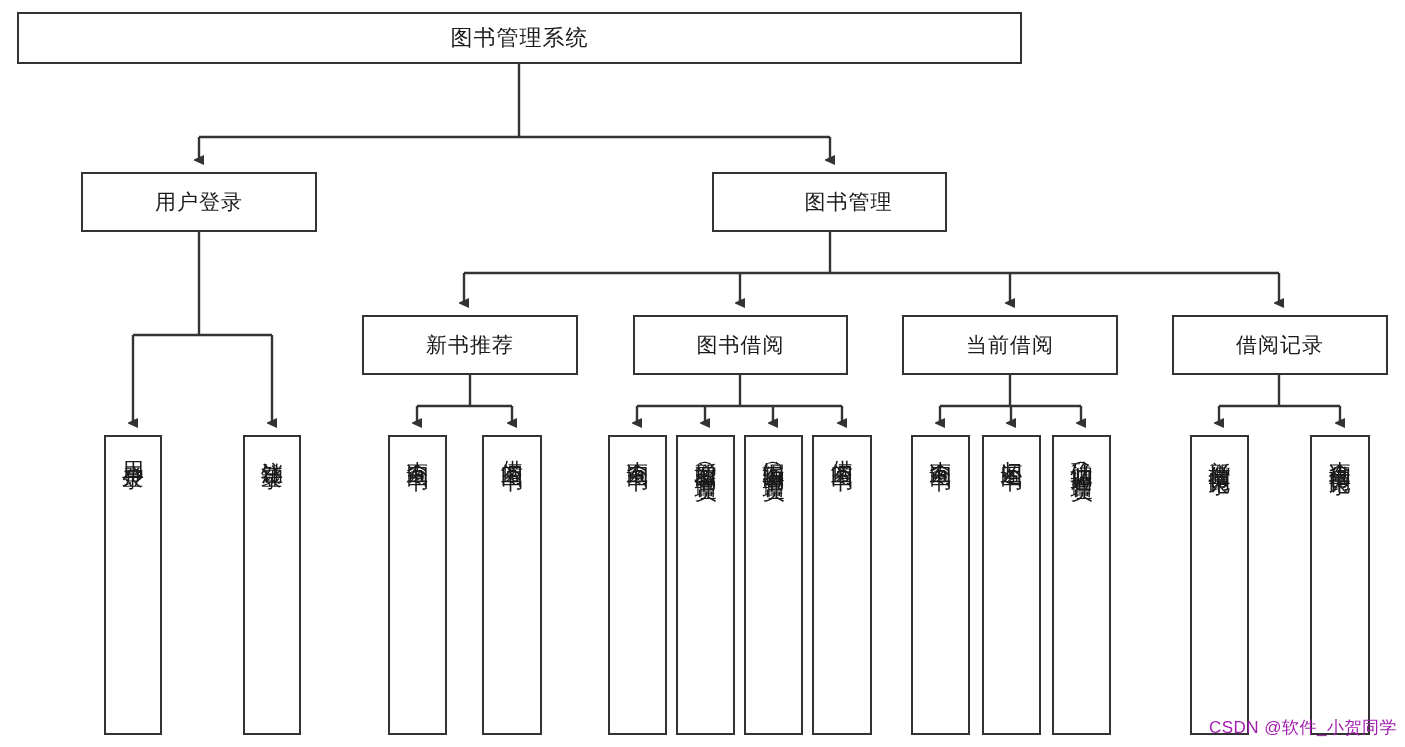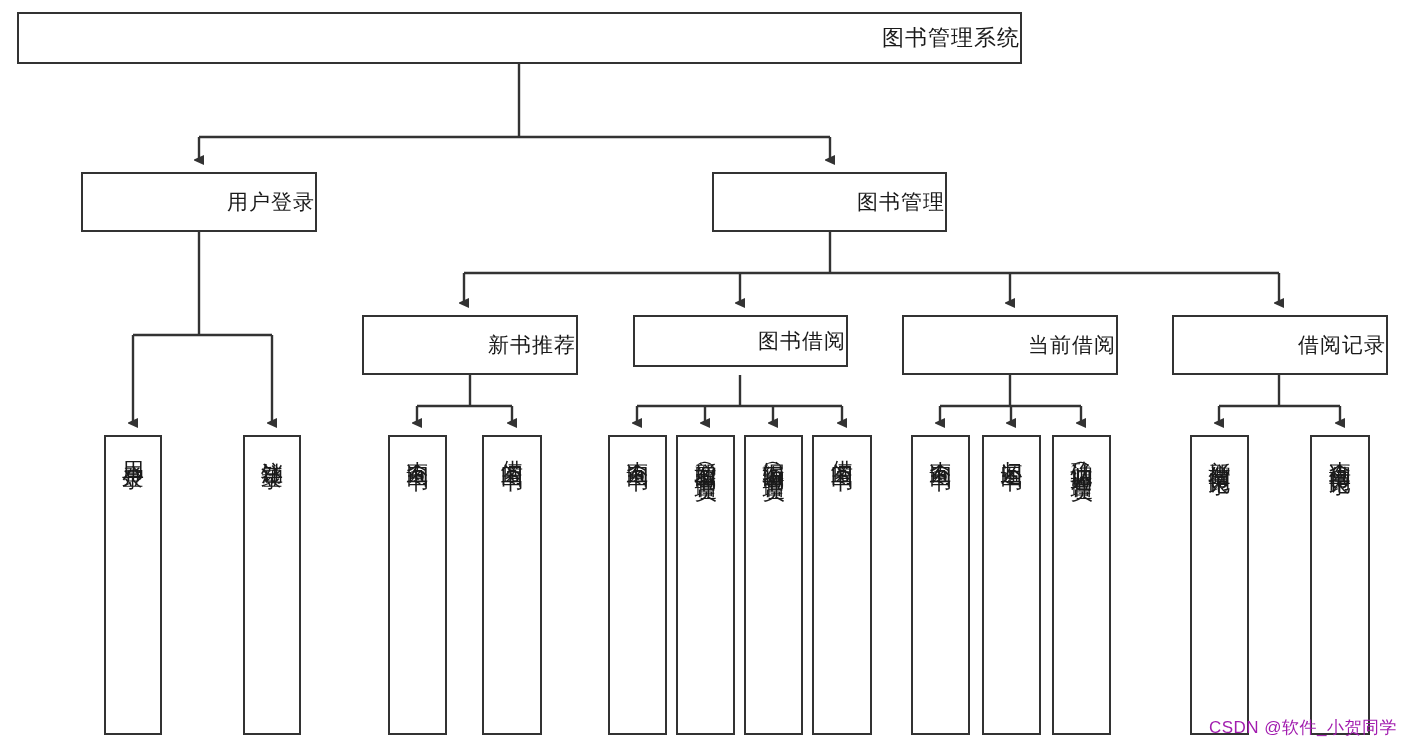--- a/index.html
+++ b/index.html
@@ -12,21 +12,21 @@
   #canvas{position:absolute;left:0;top:0;width:1405px;height:747px;}
   svg.lines{position:absolute;left:0;top:0;width:1405px;height:747px;pointer-events:none;}
 
   .node{
     position:absolute;
     box-sizing:border-box;
     border:2px solid #333333;
     background:#ffffff;
     display:flex;
     align-items:center;
-    justify-content:flex-end;
+    justify-content:center;
     color:#1a1a1a;
     z-index:2;
   }
   .node .label{
     font-size:21px;
     line-height:1.15;
     letter-spacing:1px;
     white-space:nowrap;
     color:#1a1a1a;
   }
@@ -121,21 +121,21 @@
   <div class="node" style="left:81px;top:172px;width:236px;height:60px;">
     <span class="label">用户登录</span>
   </div>
   <div class="node" style="left:712px;top:172px;width:235px;height:60px;padding-left:38px;">
     <span class="label">图书管理</span>
   </div>
 
   <div class="node" style="left:362px;top:315px;width:216px;height:60px;">
     <span class="label">新书推荐</span>
   </div>
-  <div class="node" style="left:633px;top:315px;width:215px;height:52px;">
+  <div class="node" style="left:633px;top:315px;width:215px;height:60px;">
     <span class="label">图书借阅</span>
   </div>
   <div class="node" style="left:902px;top:315px;width:216px;height:60px;">
     <span class="label">当前借阅</span>
   </div>
   <div class="node" style="left:1172px;top:315px;width:216px;height:60px;">
     <span class="label">借阅记录</span>
   </div>
 
   <div class="node leaf" style="left:104px;top:435px;width:58px;height:300px;">

